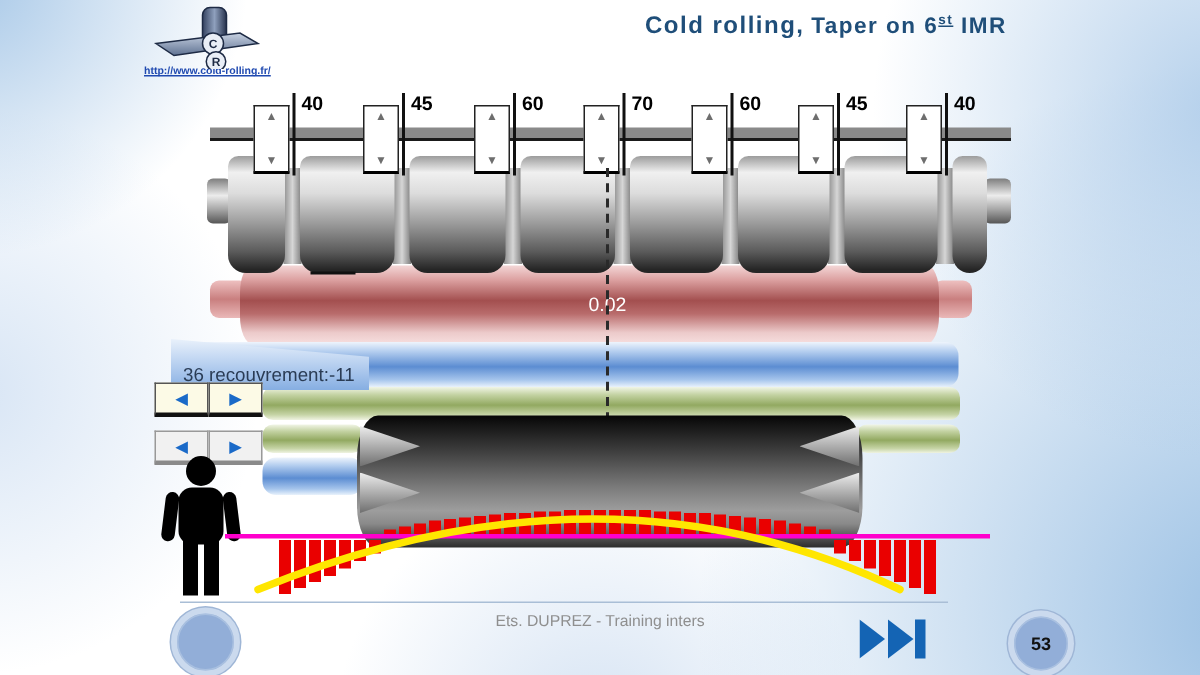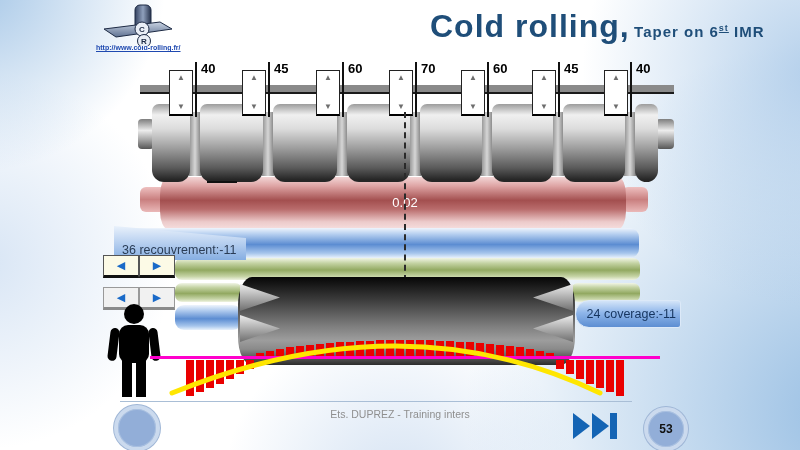--- a/index.html
+++ b/index.html
@@ -9,21 +9,21 @@
       radial-gradient(circle at -3% -4%, rgba(155,192,228,.9), rgba(155,192,228,0) 20%),
       radial-gradient(circle at 102% 16%, rgba(168,200,232,.85), rgba(168,200,232,0) 26%),
       radial-gradient(circle at 105% 92%, rgba(148,188,226,.95), rgba(148,188,226,0) 40%),
       radial-gradient(circle at -2% 58%, rgba(190,212,238,.6), rgba(190,212,238,0) 22%),
       radial-gradient(circle at 50% 110%, rgba(188,210,236,.65), rgba(188,210,236,0) 28%),
       #ffffff;}
   .abs{position:absolute;}
   
   .logo-url{position:absolute;left:96px;top:44px;font-size:7px;font-weight:bold;color:#1f49b0;text-decoration:underline;}
   .title{position:absolute;left:430px;top:8px;white-space:nowrap;color:#1F4E79;}
-  .title .main{font-size:32px;font-weight:bold;letter-spacing:1px;}
+  .title .main{font-size:16px;font-weight:bold;letter-spacing:1px;}
   .title .tail{font-size:15px;font-weight:bold;letter-spacing:1px;}
   .subtitle{position:absolute;left:432px;top:38px;white-space:nowrap;font-size:15px;font-weight:bold;letter-spacing:1px;color:#8fafd4;}
   .subtitle .emph{color:#6d97c9;}
   
   .rail{position:absolute;left:140px;top:85px;width:534px;height:7px;background:#8a8a8a;border-bottom:2px solid #1a1a1a;z-index:6;}
   .vline{position:absolute;top:62px;width:2px;height:55px;background:#111;z-index:8;}
   .spinbox{position:absolute;top:70px;width:24px;height:46px;background:#fff;border:1px solid #222;border-bottom:2px solid #000;z-index:7;
     display:flex;flex-direction:column;justify-content:space-between;align-items:center;font-size:8px;color:#6e6e6e;line-height:1;padding:3px 0;box-sizing:border-box;}
   .tnum{position:absolute;top:61px;font-size:13px;font-weight:bold;color:#000;z-index:9;}
   
@@ -181,21 +181,20 @@
   <div class="markline"></div>
   <div class="gapval">0.02</div>
   <div class="dashline"></div>
 
   <div class="blueroll" style="left:115px;top:228px;width:524px;height:30px"></div>
   <div class="lbl-recouv">36 recouvrement:-11</div>
   <div class="greenroll" style="left:175px;top:258px;width:465px;height:22px"></div>
   <div class="greenroll" style="left:175px;top:283px;width:67px;height:19px"></div>
   <div class="greenroll" style="left:571px;top:283px;width:69px;height:19px"></div>
   <div class="blueroll" style="left:175px;top:305px;width:67px;height:25px"></div>
-  <div class="lbl-cov">24 coverage:-11</div>
 
   <div class="btnrow cream" style="top:255px">
     <div class="abtn">◀</div>
     <div class="abtn">▶</div>
   </div>
   <div class="btnrow grey" style="top:287px">
     <div class="abtn">◀</div>
     <div class="abtn">▶</div>
   </div>
 
@@ -268,17 +267,17 @@
   <div class="footline"></div>
   <div class="circle" style="left:114px;top:405px;width:46px;height:46px"></div>
   <div class="foottext">
     <div>Ets. DUPREZ - Training inters</div>
   </div>
   <svg class="abs" style="left:573px;top:412px;z-index:3" width="46" height="32" viewBox="0 0 46 32">
     <polygon points="0,1 17,14 0,27" fill="#1464b4"></polygon>
     <polygon points="19,1 36,14 19,27" fill="#1464b4"></polygon>
     <rect x="37" y="1" width="7" height="26" fill="#1464b4"></rect>
   </svg>
-  <div class="circle" style="left:644px;top:407px;width:44px;height:44px">
+  <div class="circle" style="left:672px;top:407px;width:44px;height:44px">
     <div class="pagenum">53</div>
   </div>
 
 </div>
 
 </body></html>

